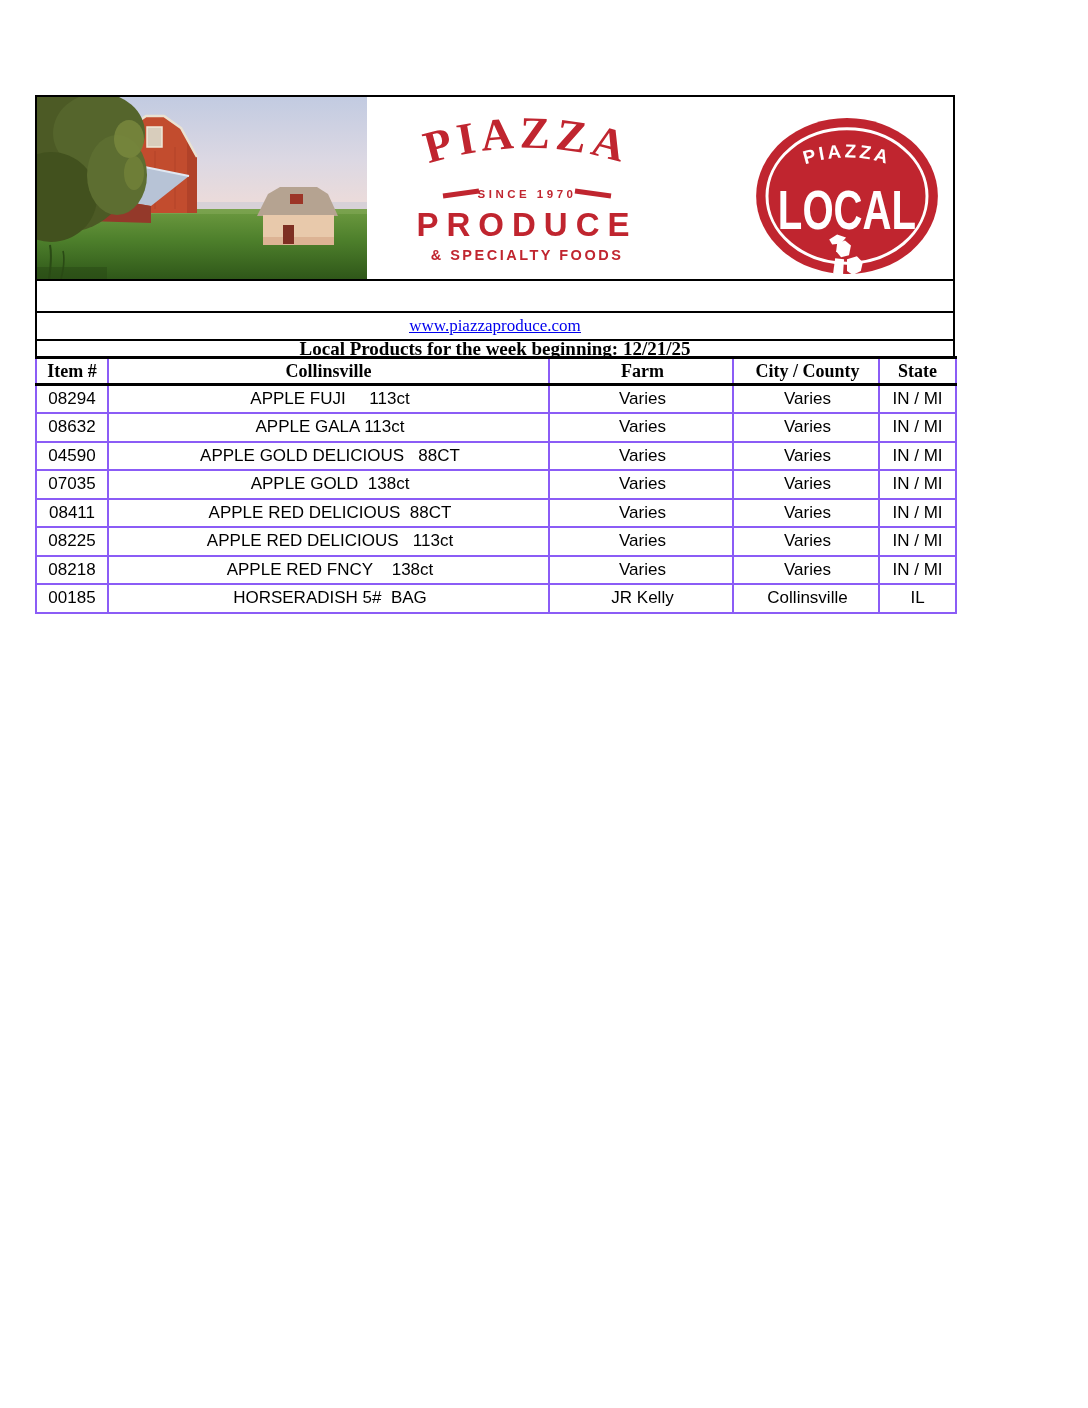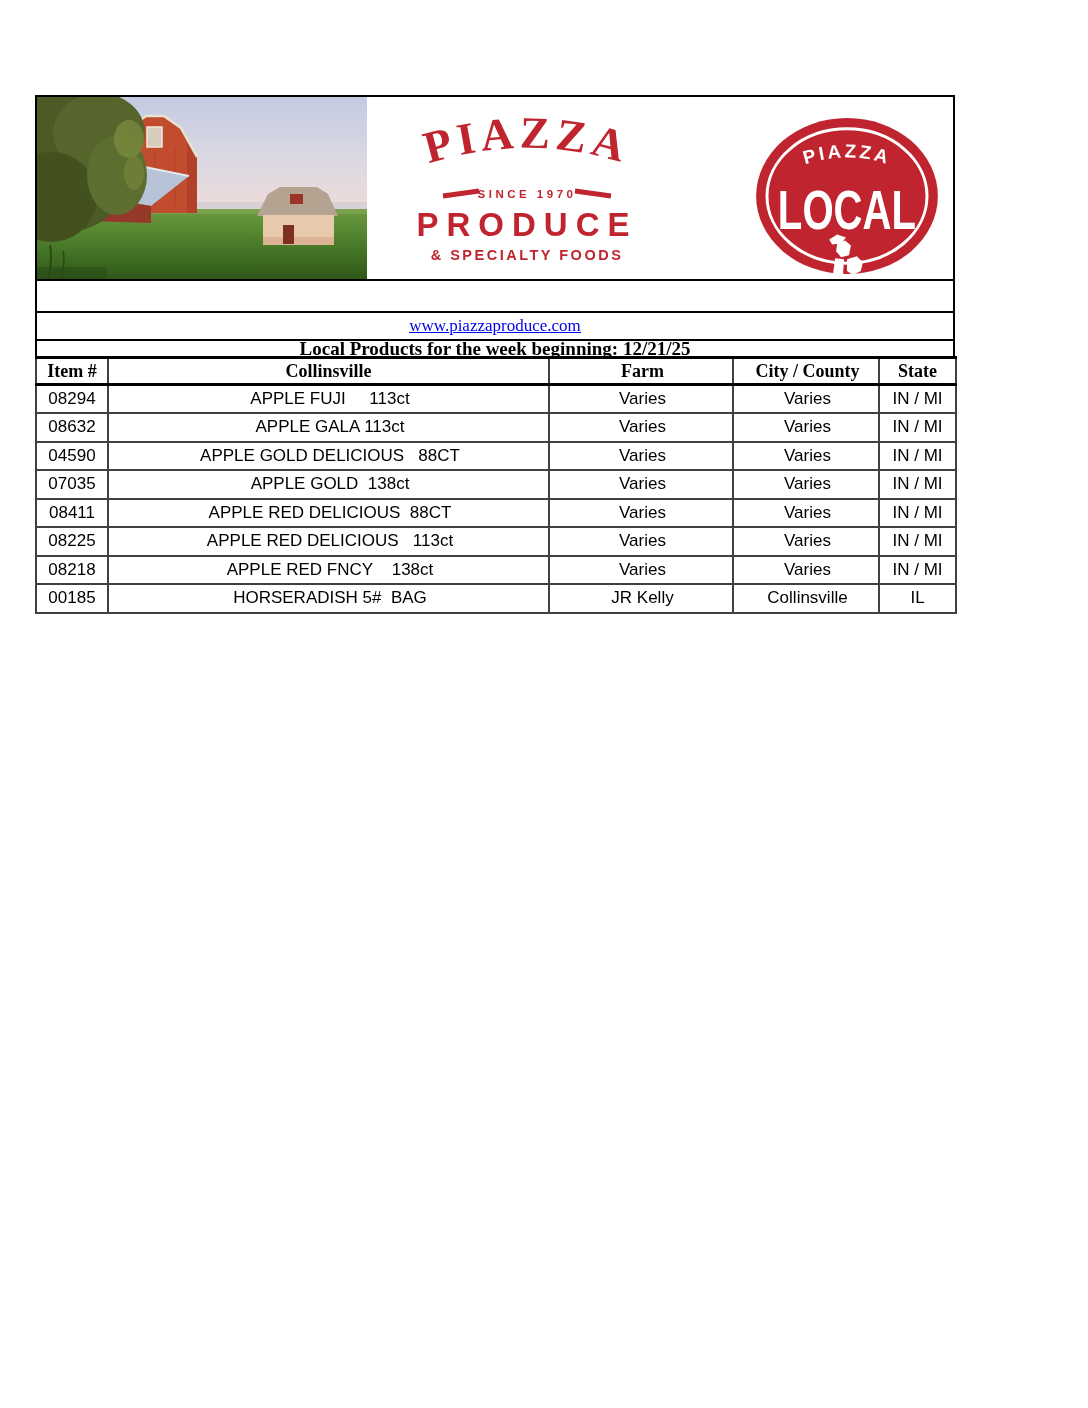--- a/index.html
+++ b/index.html
@@ -49,21 +49,21 @@
     font-family: "Liberation Serif", serif; font-weight: bold; font-size: 19px;
     color: #000;
   }
 
   
   table.products {
     border-collapse: collapse; table-layout: fixed;
     width: 920px; margin-top: -2px;
   }
   table.products th, table.products td {
-    border: 2px solid #404040; overflow: hidden; vertical-align: middle;
+    border: 2px solid #8b5cf6; overflow: hidden; vertical-align: middle;
     color: #000;
   }
   table.products th {
     font-family: "Liberation Serif", serif; font-size: 18px; font-weight: bold;
     height: 27px; padding: 0 2px;
     border-top: 3px solid #000; border-bottom: 3px solid #000;
   }
   table.products td {
     font-size: 17px; height: 28.5px; padding: 0 2px;
   }

